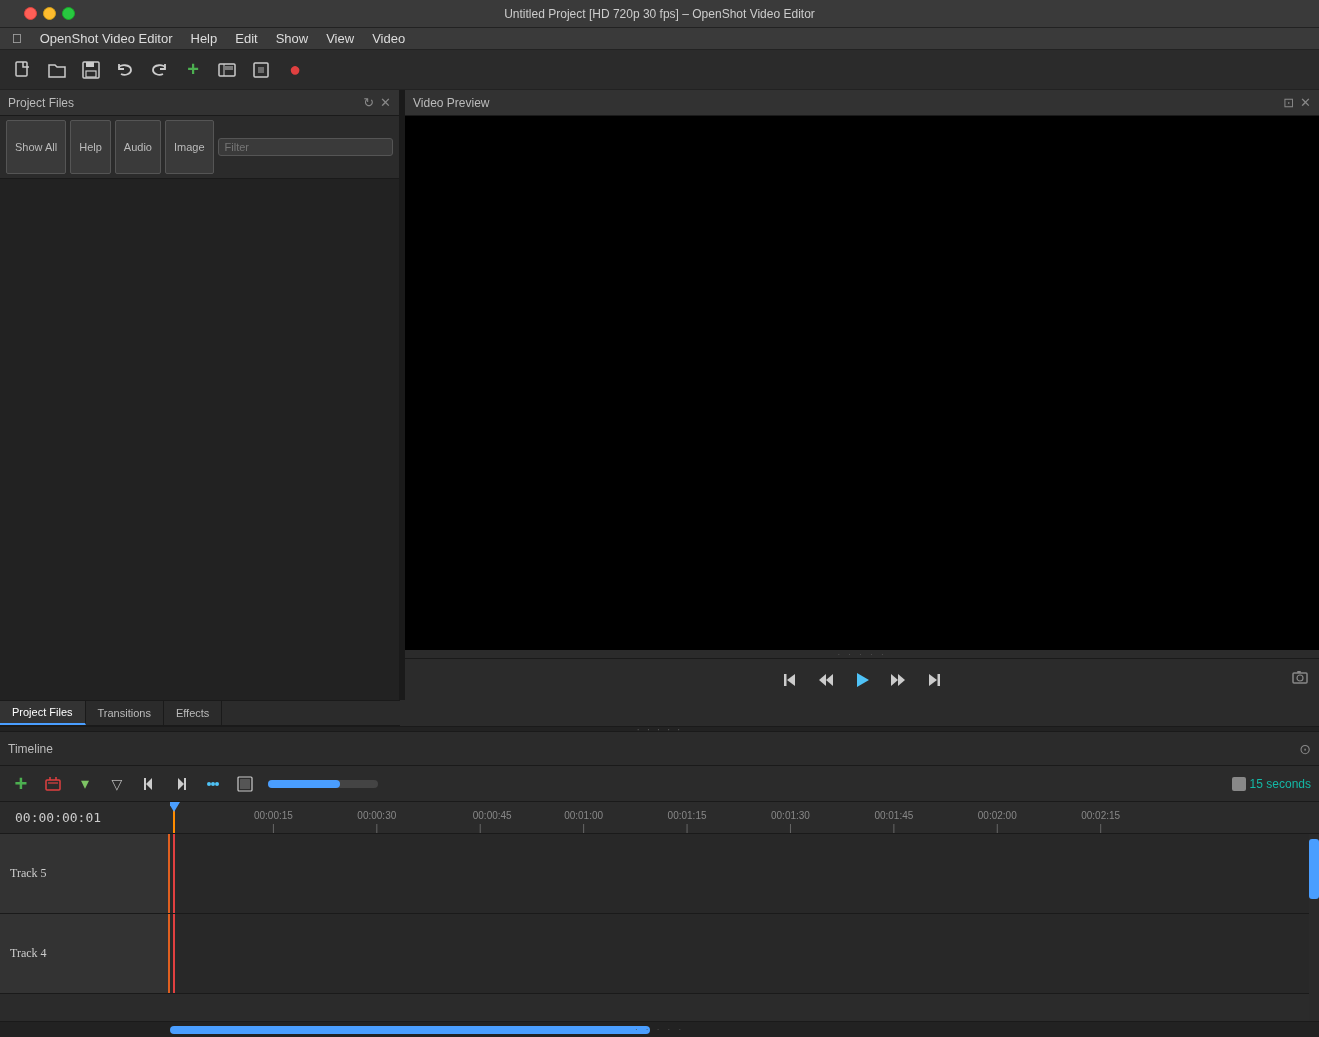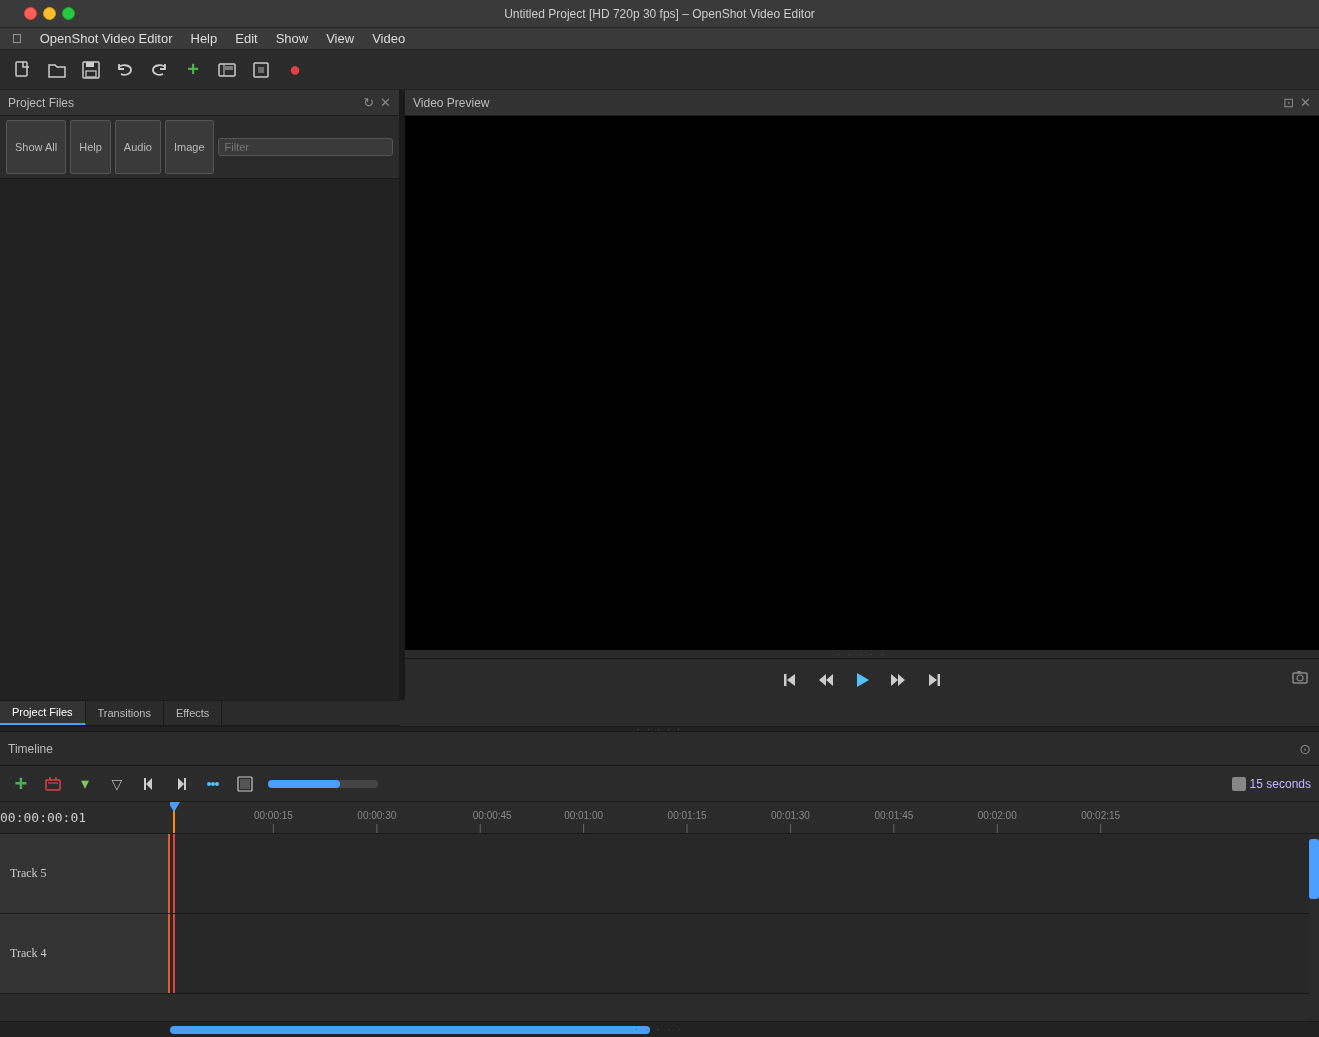--- a/index.html
+++ b/index.html
@@ -304,21 +304,21 @@
       background: #4a9eff;
       border-radius: 4px;
       width: 65%;
     }
     .tl-spacer { flex: 1; }
     .tl-seconds-indicator {
       display: flex;
       align-items: center;
       gap: 4px;
       font-size: 12px;
-      color: #c4b5fd;
+      color: #14b8a6;
     }
     .tl-seconds-box {
       width: 14px;
       height: 14px;
       background: #888;
       border-radius: 2px;
     }
 
     
     .timeline-content {
@@ -332,21 +332,21 @@
       background: #2b2b2b;
       display: flex;
       align-items: center;
       border-bottom: 1px solid #1a1a1a;
       position: relative;
       overflow: hidden;
     }
     .time-display {
       width: 170px;
       min-width: 170px;
-      padding-left: 0;
+      padding-left: 15px;
       font-size: 13px;
       color: #ccc;
       font-family: monospace;
     }
     .ruler-ticks {
       flex: 1;
       position: relative;
       height: 100%;
       overflow: hidden;
     }

